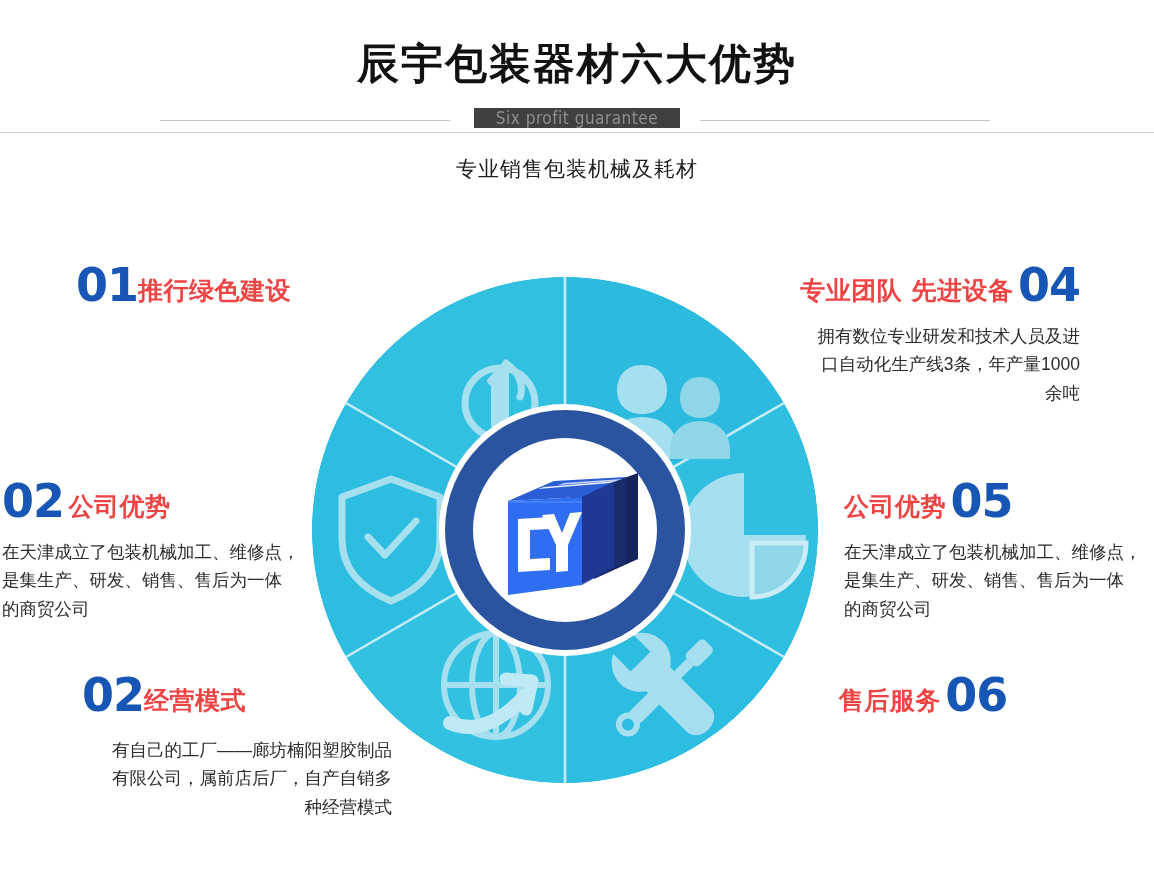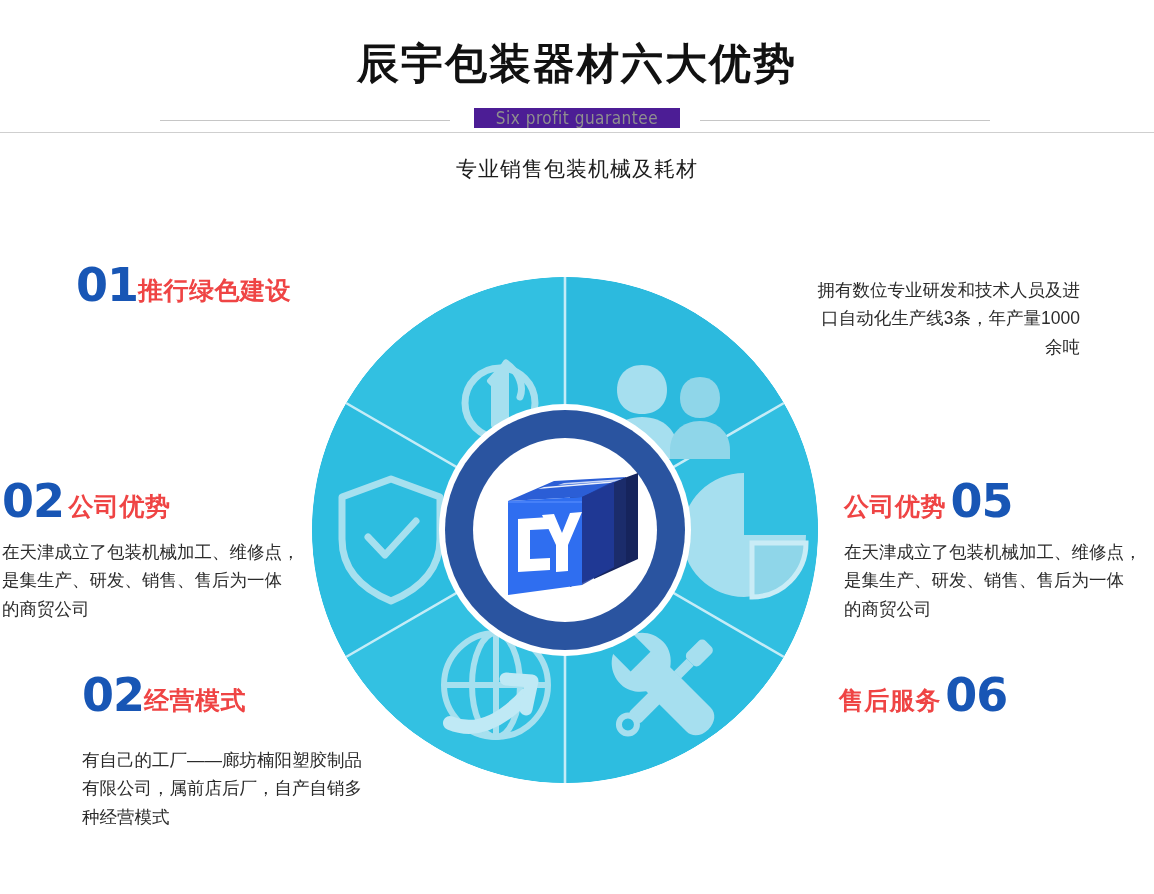--- a/index.html
+++ b/index.html
@@ -22,21 +22,21 @@
   .rule-wrap{position:absolute;top:108px;left:0;width:1154px;height:36px;}
   .rule-full{position:absolute;top:24px;left:0;width:1154px;height:1px;background:#cfcfcf;}
   .rule-short{position:absolute;height:1px;background:#c6c6c6;}
   .rule-a{top:12px;left:160px;width:290px;}
   .rule-b{top:12px;left:700px;width:290px;}
   .subtitle-en{
     position:absolute;top:0px;left:0;width:1154px;text-align:center;
     font-size:17px;color:#8f8f8f;letter-spacing:.5px;
     font-family:"DejaVu Sans Condensed","Liberation Sans",sans-serif;
   }
-  .subtitle-en span{background:#4c1d95;padding:0 22px;}
+  .subtitle-en span{background:#404040;padding:0 22px;}
   .subtitle-cn{
     position:absolute;top:155px;left:0;width:1154px;text-align:center;
     font-size:21px;color:#1d1d1d;letter-spacing:1px;
   }
 
   
   .wheel{
     position:absolute;left:312px;top:277px;width:506px;height:506px;
   }
   .wheel svg{display:block;width:506px;height:506px;}
@@ -63,21 +63,21 @@
     font-size:17.5px;color:#2b2b2b;line-height:1.62;
     white-space:pre-line;
   }
 
   
   #b01{left:76px;top:262px;width:300px;text-align:left;}
   #b01 .body{margin-top:14px;}
   #b02{left:2px;top:478px;width:300px;text-align:left;}
   #b02 .body{margin-top:14px;}
   #b03{left:82px;top:672px;width:310px;text-align:left;}
-  #b03 .body{margin-top:28px;}
+  #b03 .body{margin-top:18px;text-align:right;}
 
   
   #b04{right:74px;top:262px;width:300px;text-align:right;}
   #b04 .body{margin-top:14px;}
   #b05{right:4px;top:478px;width:306px;text-align:left;}
   #b05 .body{margin-top:14px;}
   #b06{right:76px;top:672px;width:310px;text-align:center;}
   #b06 .head{text-align:center;}
   #b06 .body{margin-top:16px;text-align:center;}
 </style>
@@ -230,20 +230,23 @@
   <div class="block" id="b03">
     <div class="head">
       <span class="num">02</span><span class="lbl">经营模式</span>
     </div>
     <div class="body">有自己的工厂——廊坊楠阳塑胶制品
 有限公司，属前店后厂，自产自销多
 种经营模式</div>
   </div>
 
   <div class="block" id="b04">
+    <div class="head">
+      <span class="lbl">专业团队 先进设备</span>&nbsp;<span class="num">04</span>
+    </div>
     <div class="body">拥有数位专业研发和技术人员及进
 口自动化生产线3条，年产量1000
 余吨</div>
   </div>
 
   <div class="block" id="b05">
     <div class="head">
       <span class="lbl">公司优势</span>&nbsp;<span class="num">05</span>
     </div>
     <div class="body">在天津成立了包装机械加工、维修点，

